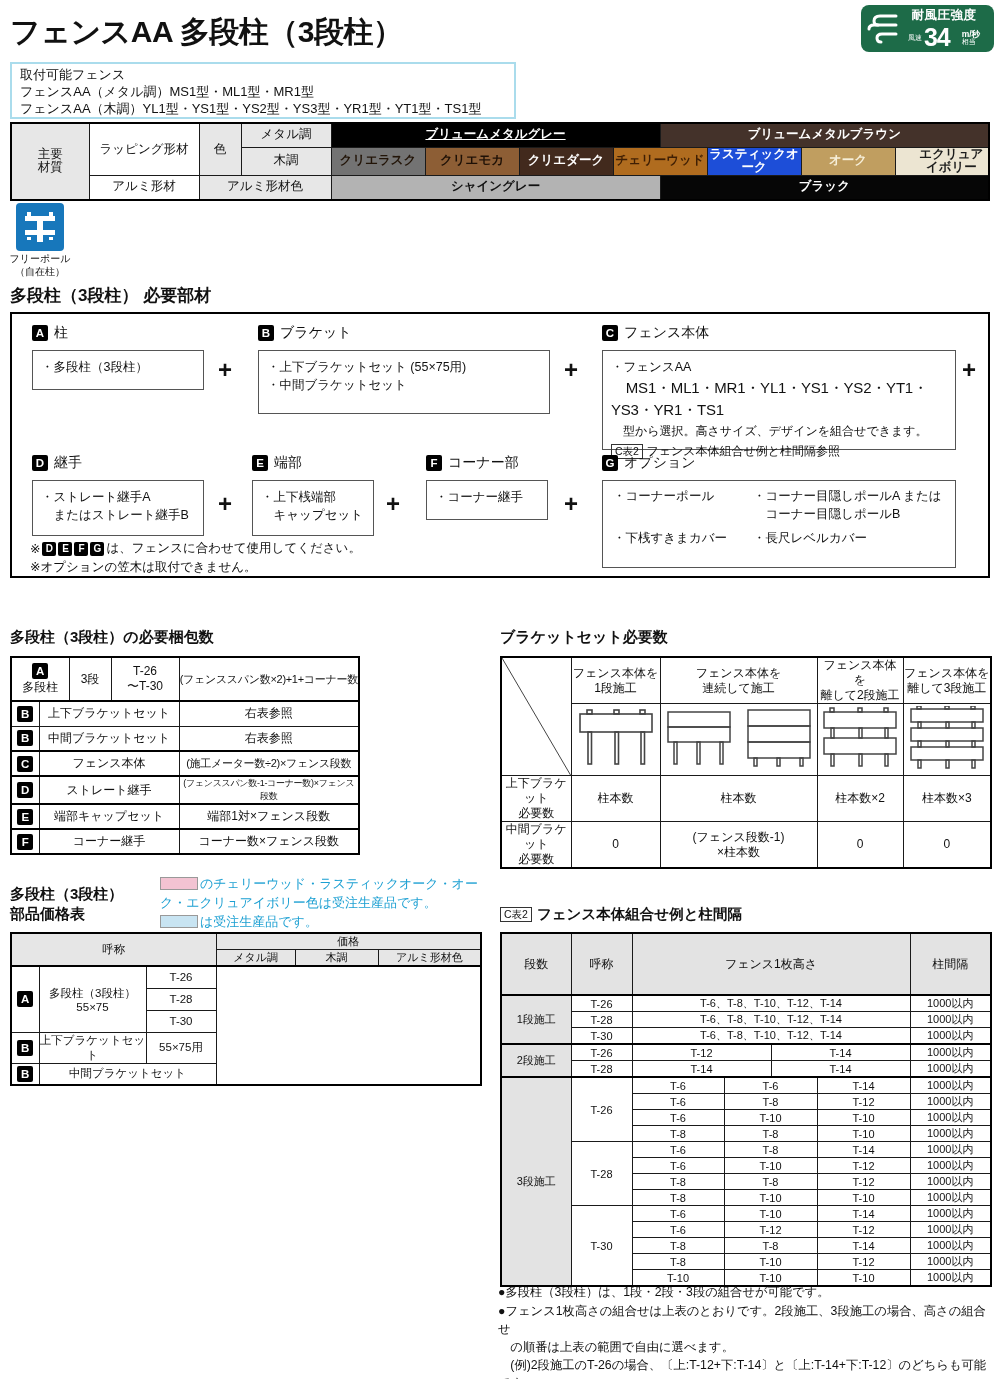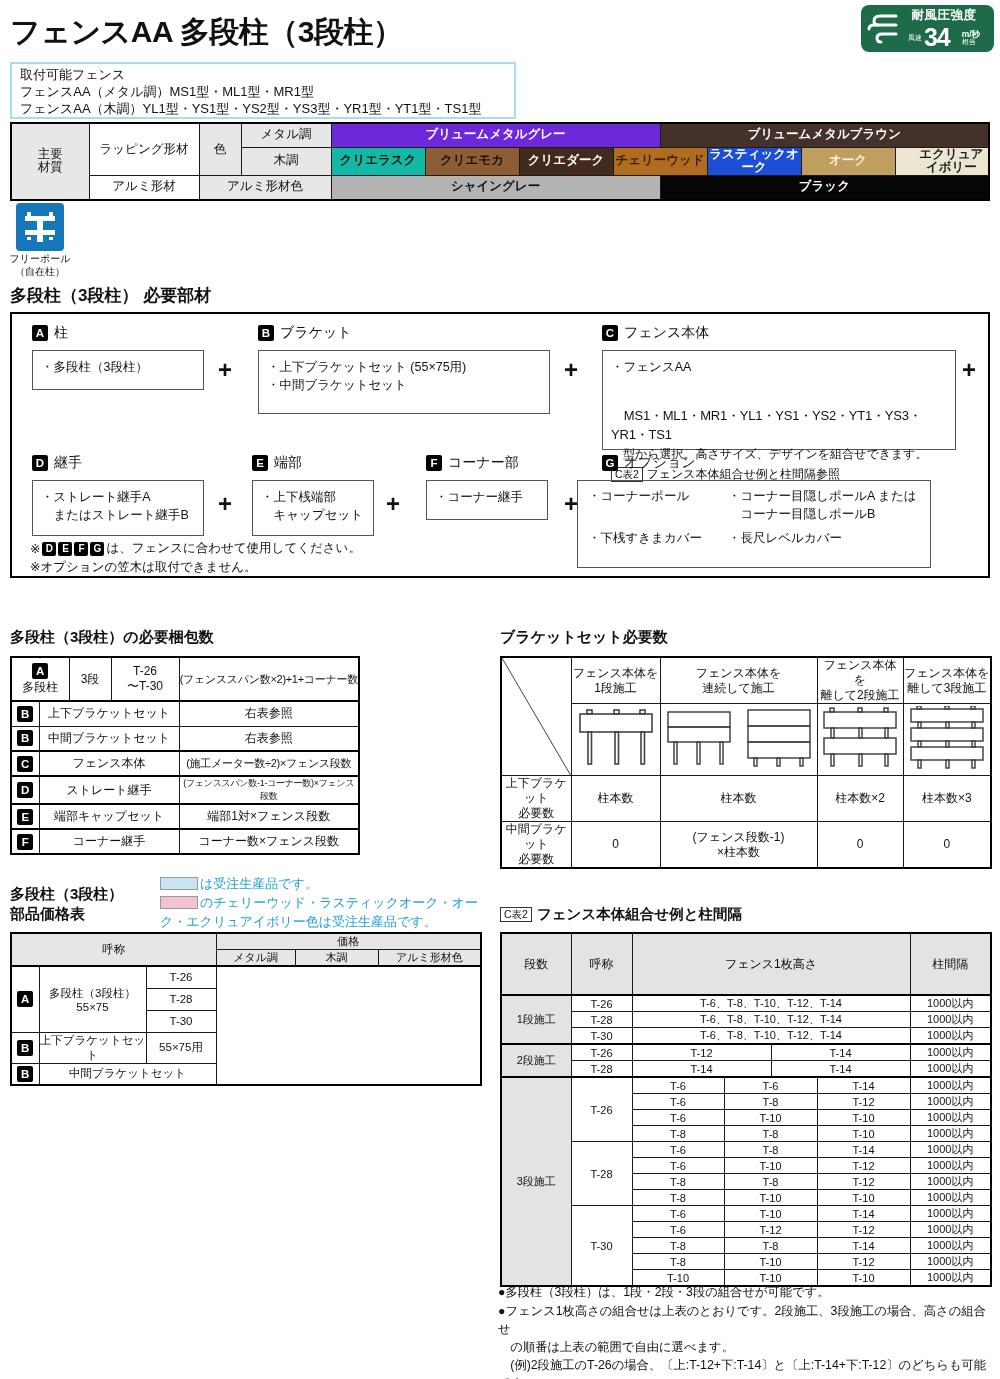--- a/index.html
+++ b/index.html
@@ -42,21 +42,21 @@
 
   
   #parts-heading { left:10px; top:284px; font-size:17px; font-weight:bold; }
   #parts-outer { left:10px; top:312px; width:980px; height:266px; border:2px solid #000; }
   .lsq { display:inline-flex; align-items:center; justify-content:center;
     width:16px; height:16px; background:#000; color:#fff; font-size:11.5px; font-weight:bold;
     border-radius:2px; flex:0 0 auto; }
   .part-label { display:flex; align-items:center; gap:6px; font-size:14px; }
   .part-box { border:1px solid #555; font-size:12.5px; line-height:1.45; padding:7px 8px; }
   .plus { font-size:24px; font-weight:bold; }
-  .fs11 { font-size:13px; letter-spacing:-.2px;margin-top:29px; }
+  .fs11 { font-size:15px; letter-spacing:-.2px; }
   .ctag { display:inline-block; border:1px solid #333; font-size:10.5px; padding:0 3px; line-height:1.3; }
   .note-line { font-size:12.5px; display:flex; align-items:center; gap:2px; }
   .note-line .lsq { width:14px; height:14px; font-size:10px; }
 
   
   .sec-heading { font-size:15px; font-weight:bold; }
 
   
   #packing-table { left:10px; top:656px; width:348px; border:2px solid #000; }
   #packing-table td { font-size:12px; }
@@ -137,26 +137,26 @@
         <col style="width:90px">
       <col span="14" style="width:47px">
     </colgroup>
     <tbody>
         <tr>
       <td class="lab pre" rowspan="3">主要
 材質</td>
       <td rowspan="2">ラッピング形材</td>
       <td class="lab" rowspan="2">色</td>
       <td class="lab">メタル調</td>
-      <td class="cname" colspan="7" style="background-color: #6d28d9; color: rgb(255, 255, 255);">ブリュームメタルグレー</td>
+      <td class="cname" colspan="7" style="background-color: #000000; color: rgb(255, 255, 255); text-decoration: underline;">ブリュームメタルグレー</td>
       <td class="cname" colspan="7" style="background-color: rgb(68, 50, 42); color: rgb(255, 255, 255);">ブリュームメタルブラウン</td>
     </tr>
     <tr>
       <td class="lab">木調</td>
-      <td class="cname" colspan="2" style="background-color: #14b8a6; color: rgb(34, 20, 7);">クリエラスク</td>
+      <td class="cname" colspan="2" style="background-color: #737373; color: rgb(34, 20, 7);">クリエラスク</td>
       <td class="cname" colspan="2" style="background-color: rgb(141, 94, 53); color: rgb(29, 16, 6);">クリエモカ</td>
       <td class="cname" colspan="2" style="background-color: rgb(66, 42, 29); color: rgb(255, 255, 255);">クリエダーク</td>
       <td class="cname" colspan="2" style="background-color: rgb(176, 108, 31); color: rgb(63, 31, 4);">チェリーウッド</td>
       <td class="cname" colspan="2" style="background-color: #1d4ed8; color: rgb(255, 255, 255);">ラスティックオーク</td>
       <td class="cname" colspan="2" style="background-color: rgb(192, 158, 96); color: rgb(246, 239, 217);">オーク</td>
       <td class="cname" colspan="2" style="background-color: rgb(236, 229, 210); color: rgb(28, 28, 28); padding-left: 19px;">エクリュアイボリー</td>
     </tr>
     <tr>
       <td>アルミ形材</td>
       <td class="lab" colspan="2">アルミ形材色</td>
@@ -244,21 +244,21 @@
       <span>コーナー部</span>
     </div>
     <div class="abs part-box" style="left:414px;top:166px;width:122px;height:40px">・コーナー継手</div>
 
     <div class="abs plus" style="left:552px;top:176px">+</div>
 
     <div class="abs part-label" style="left:590px;top:140px">
       <span class="lsq">G</span>
       <span>オプション</span>
     </div>
-    <div class="abs part-box" style="left:565px;top:166px;width:354px;height:88px">
+    <div class="abs part-box" style="left:590px;top:166px;width:354px;height:88px">
       <div class="abs" style="left:10px;top:6px">・コーナーポール</div>
       <div class="abs" style="left:10px;top:48px">・下桟すきまカバー</div>
       <div class="abs pre" style="left:150px;top:6px">・コーナー目隠しポールA または
 　コーナー目隠しポールB</div>
       <div class="abs" style="left:150px;top:48px">・長尺レベルカバー</div>
     </div>
 
     <div class="abs note-line" style="left:18px;top:226px">
       <span>※</span>
       <span class="lsq">D</span>
@@ -435,24 +435,24 @@
       <td>0</td>
       <td>0</td>
     </tr>
   </tbody>
     </table>
 
   <div class="abs pre" id="price-heading">多段柱（3段柱）
 部品価格表</div>
   <div class="abs" id="legend" style="color: rgb(27, 159, 210);">
     <div>
+      <span class="sw" style="background-color: rgb(243, 195, 210);"></span><span>のチェリーウッド・ラスティックオーク・オーク・エクリュアイボリー色は受注生産品です。</span>
+    </div>
+    <div>
       <span class="sw" style="background-color: rgb(200, 228, 242);"></span><span>は受注生産品です。</span>
-    </div>
-    <div>
-      <span class="sw" style="background-color: rgb(243, 195, 210);"></span><span>のチェリーウッド・ラスティックオーク・オーク・エクリュアイボリー色は受注生産品です。</span>
     </div>
   </div>
 
   <table class="abs" id="price-table">
     <colgroup>
         <col style="width:28px">
         <col style="width:107px">
         <col style="width:70px">
         <col style="width:79px">
         <col style="width:83px">

